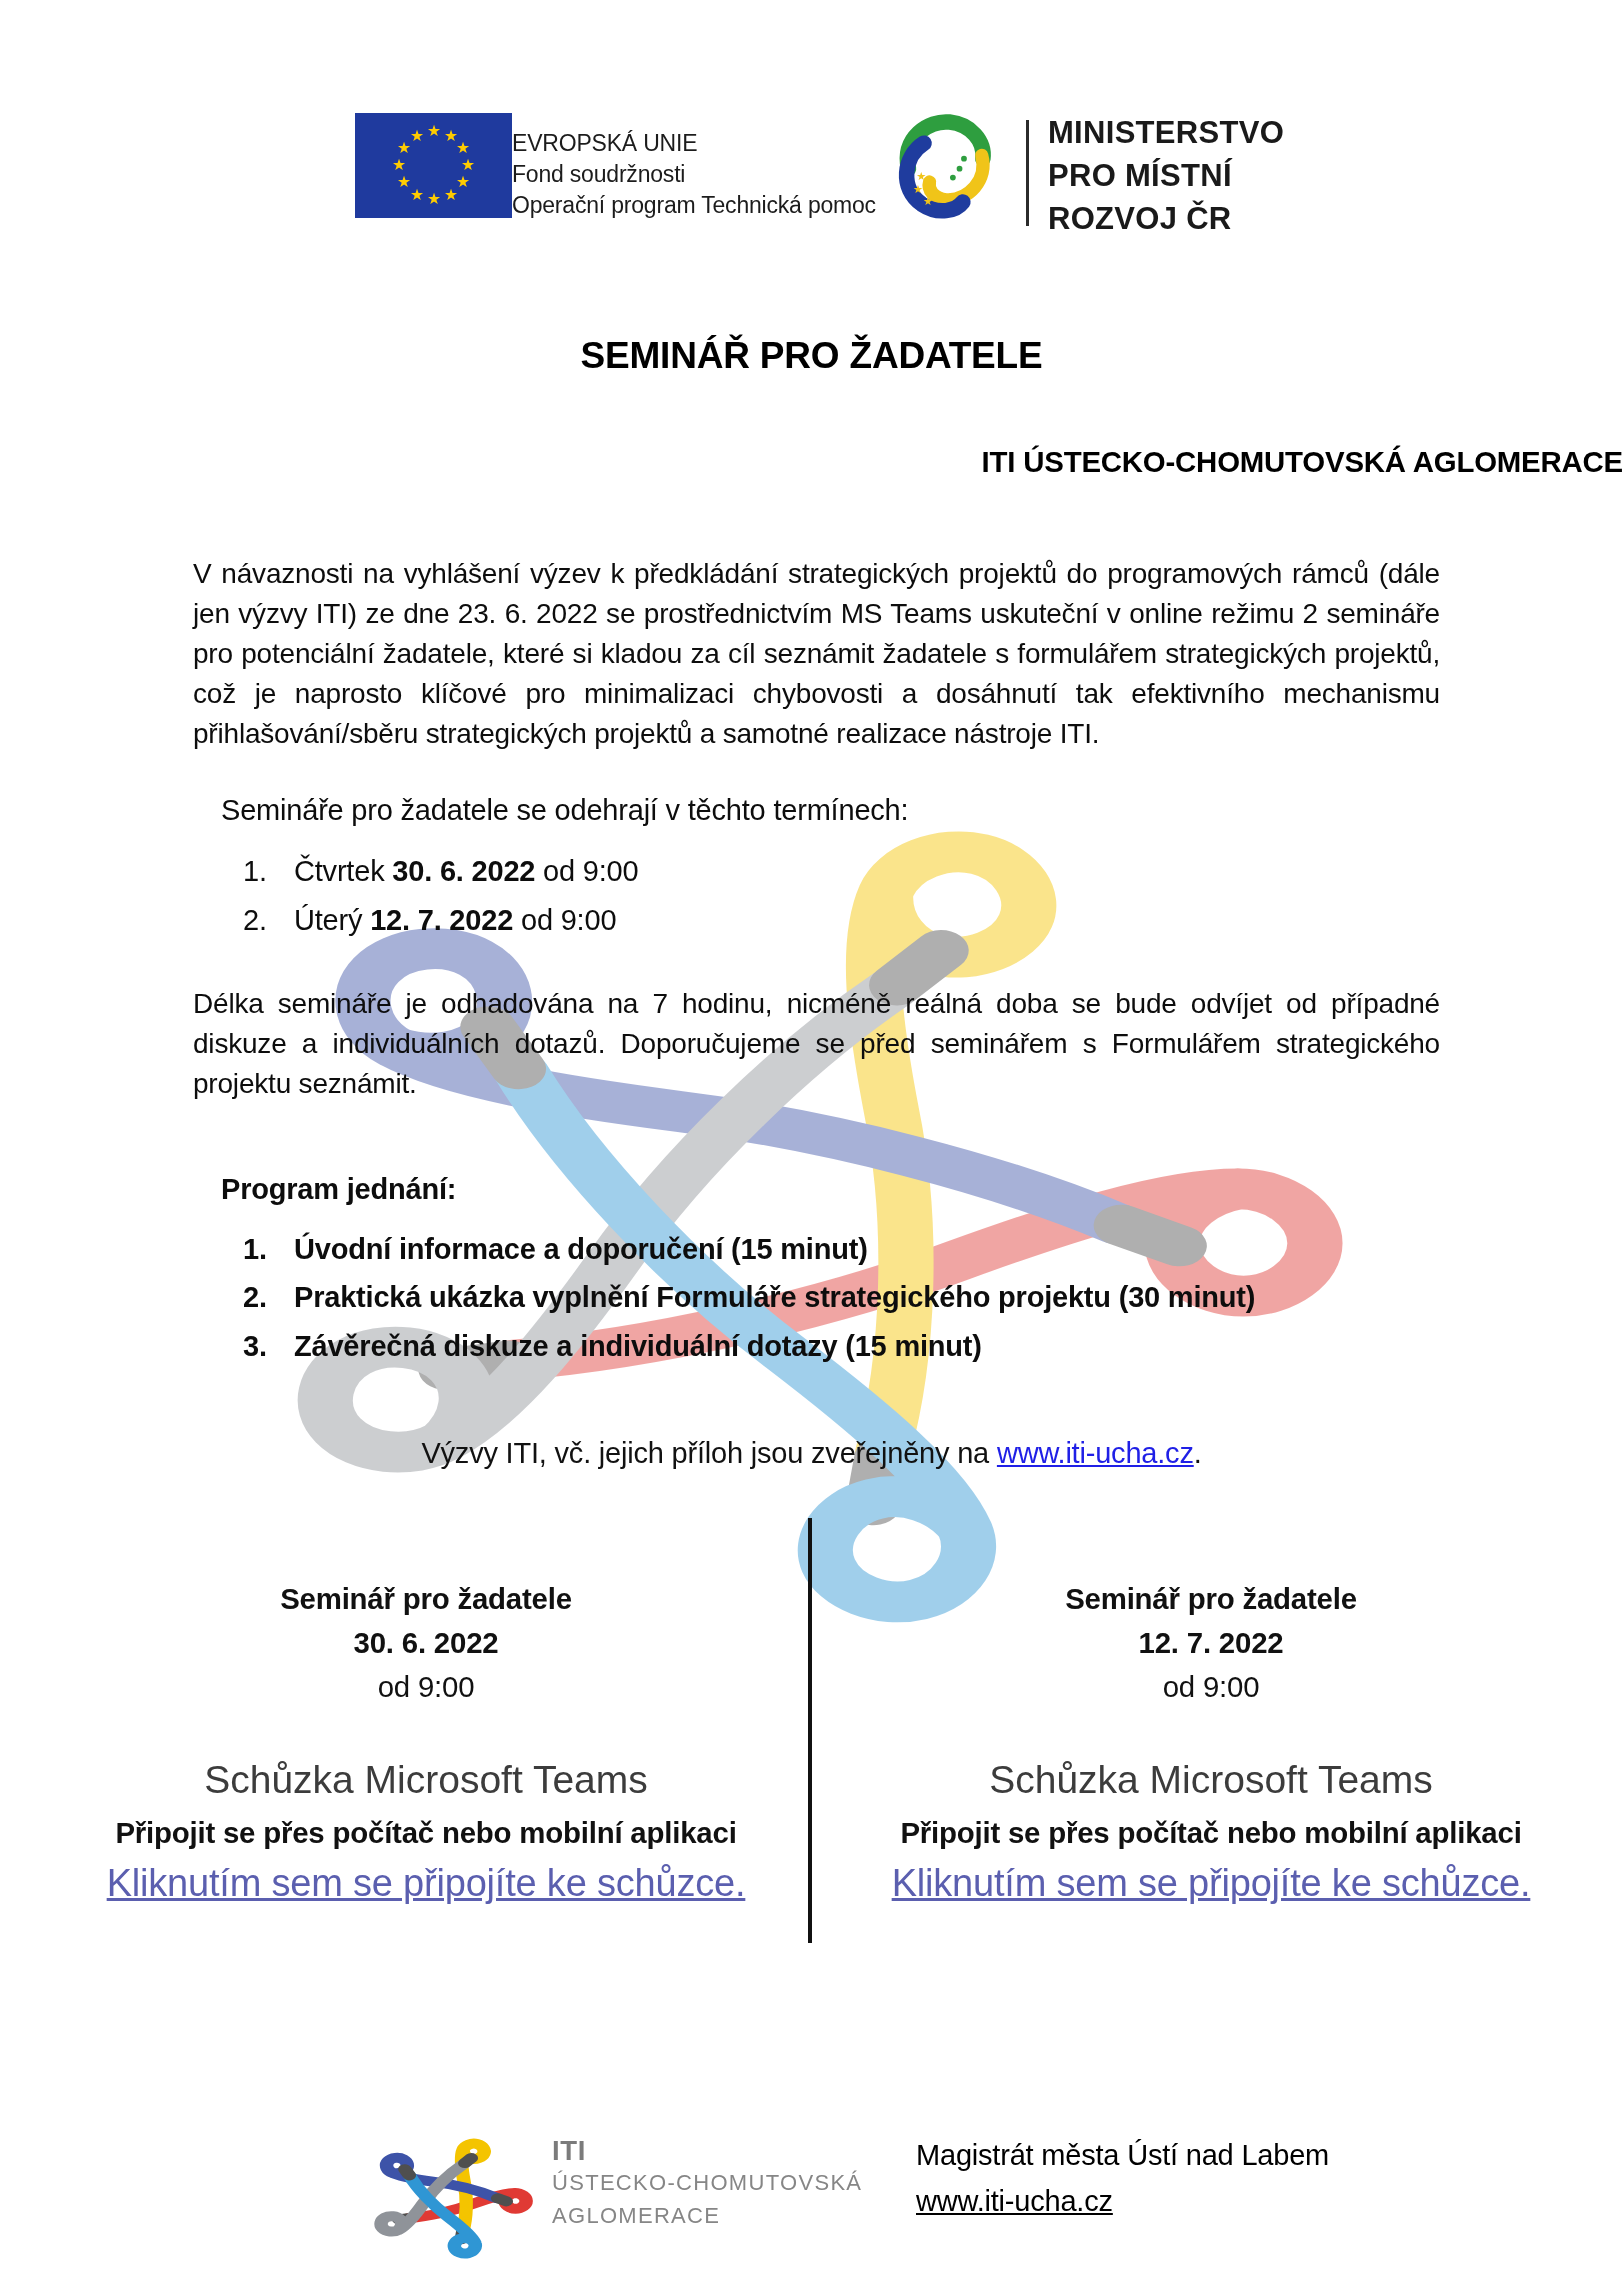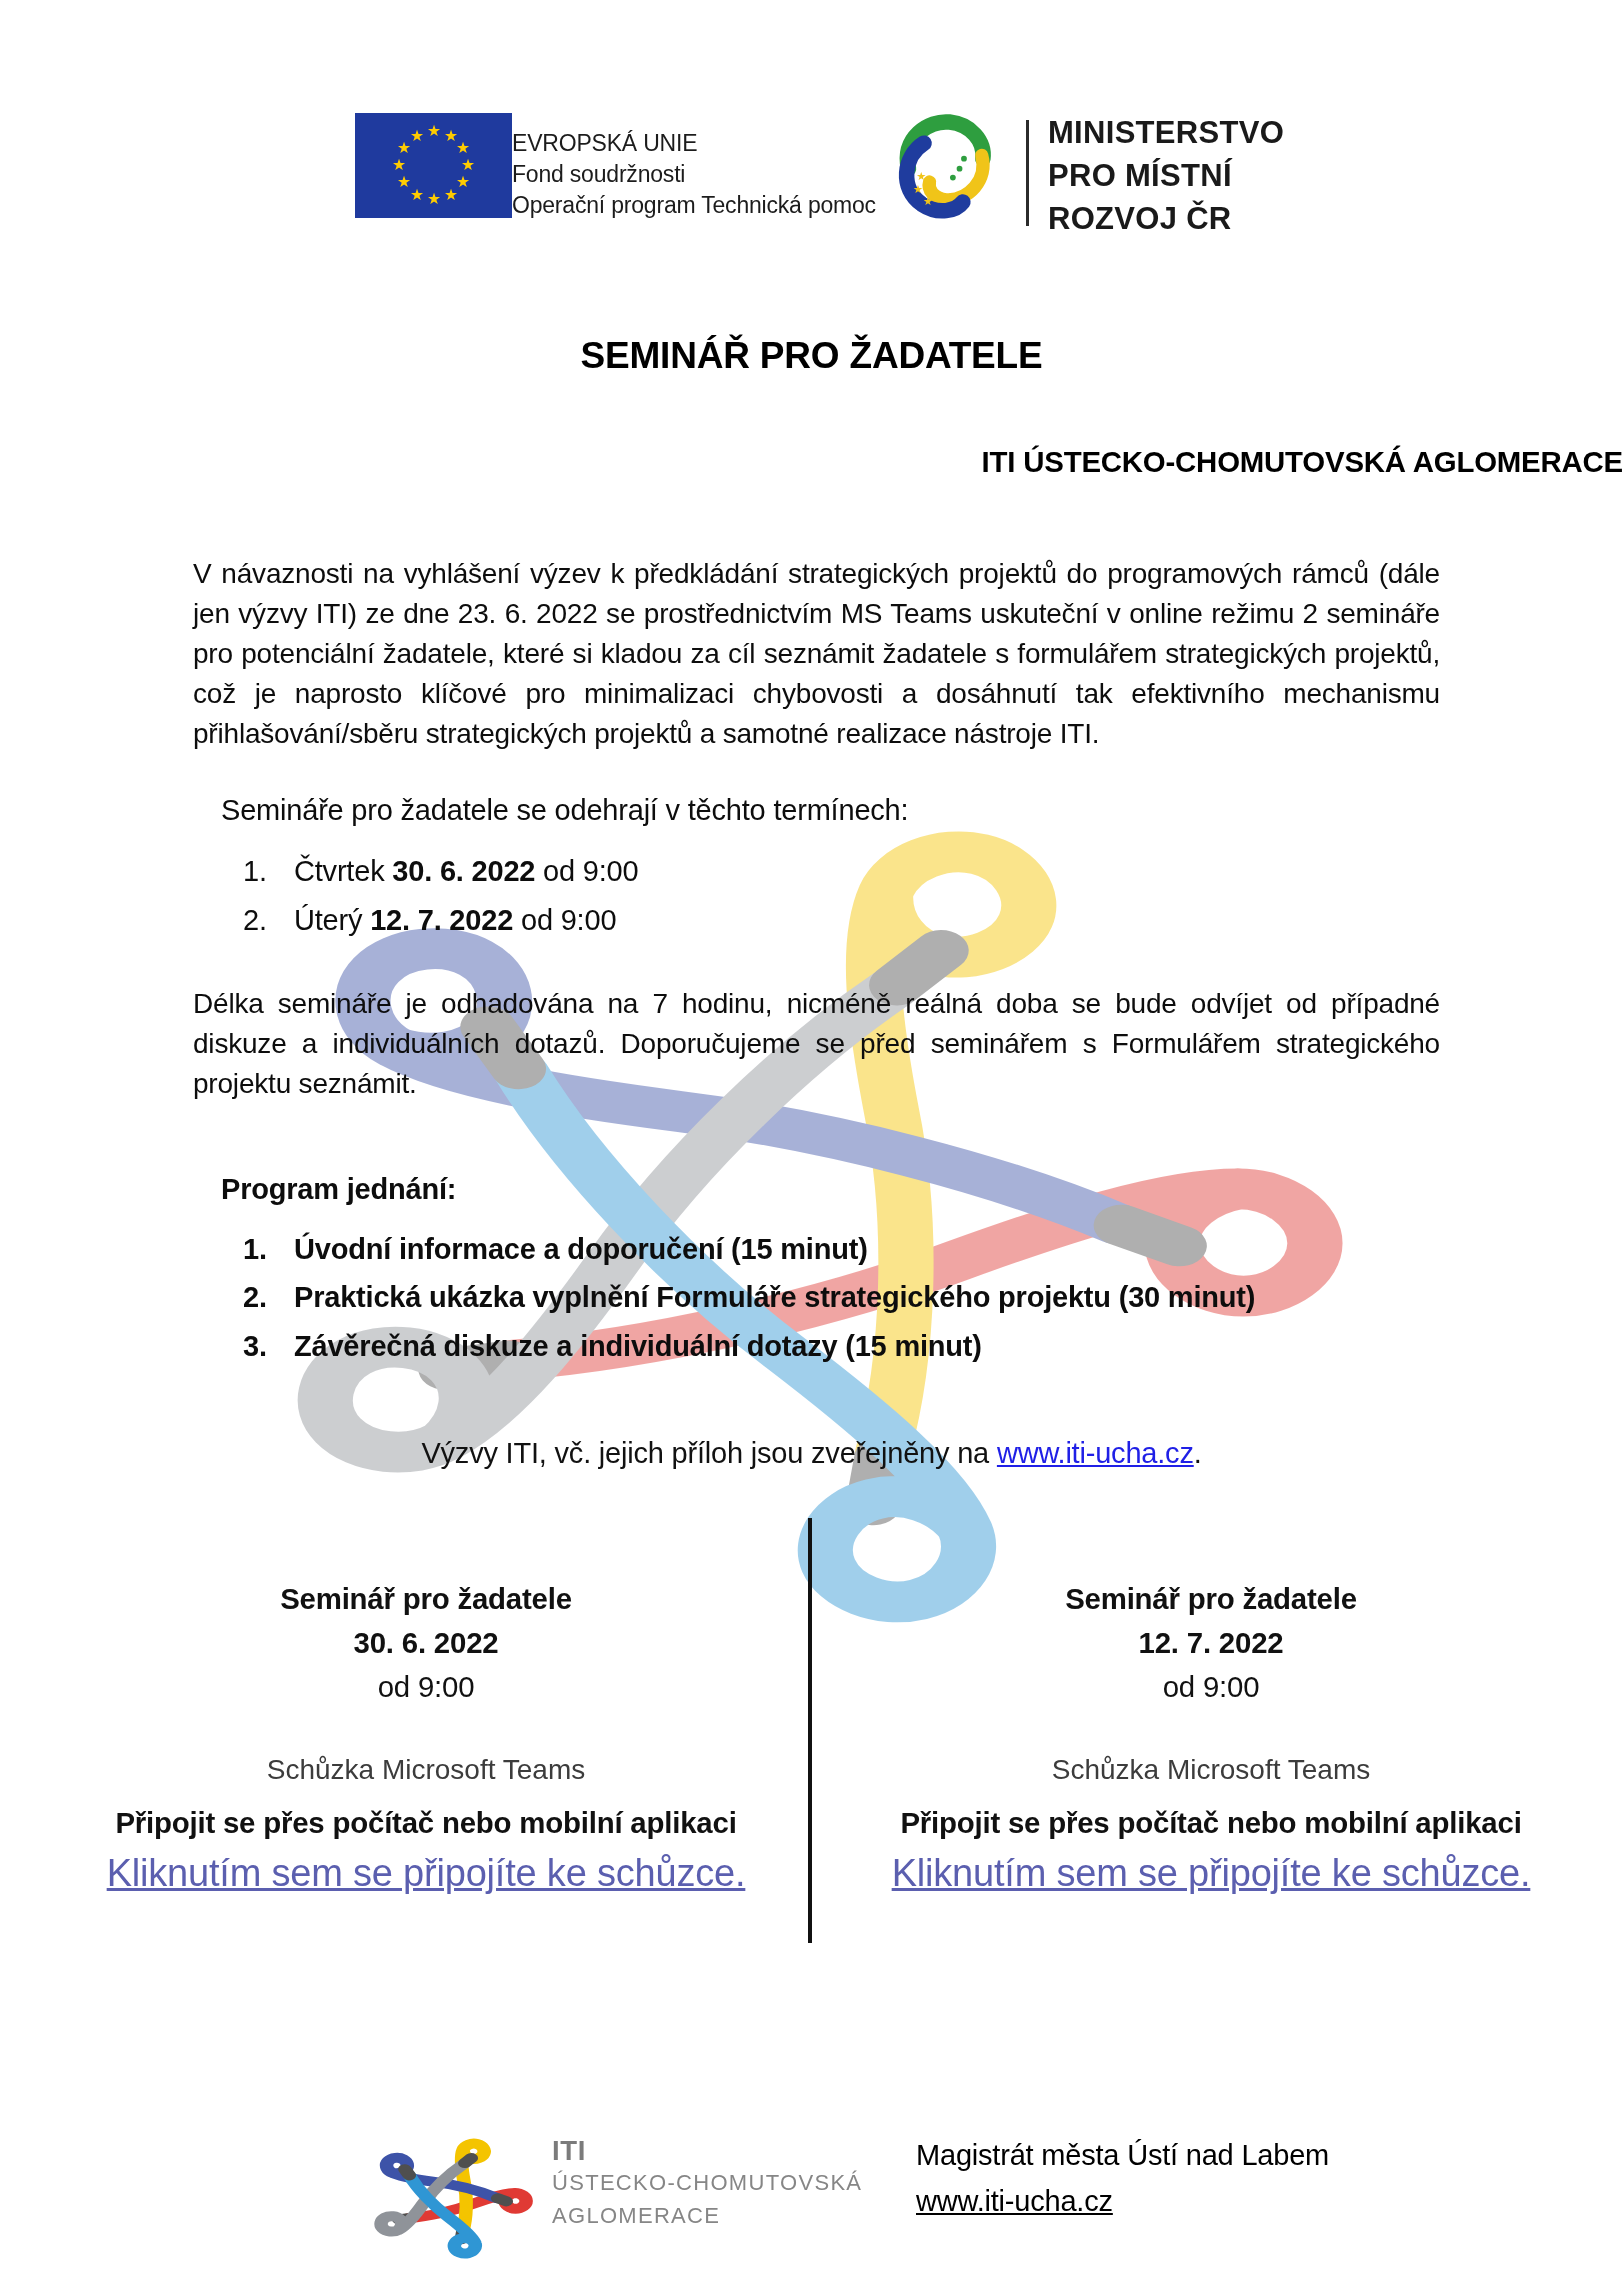--- a/index.html
+++ b/index.html
@@ -28,21 +28,21 @@
   .bold{font-weight:bold;}
   .vyzvy{position:absolute;left:0;top:1437px;width:100%;text-align:center;font-size:29px;}
   .link-blue{color:#1f1fe6;text-decoration:underline;cursor:pointer;}
   
   .divider{position:absolute;left:808px;top:1518px;width:3.9px;height:425px;background:#111;}
   .meet-col{position:absolute;top:1577px;width:694px;text-align:center;}
   .meet-col.left{left:79px;} .meet-col.right{left:864px;}
   .meet-h{font-size:29.4px;font-weight:bold;line-height:44px;}
   .meet-d{font-size:29.4px;font-weight:bold;line-height:44px;}
   .meet-t{font-size:29.4px;line-height:44px;}
-  .teams-title{font-size:28px;color:#3c3c3c;line-height:56px;margin-top:33px;letter-spacing:0;}
+  .teams-title{font-size:39px;color:#3c3c3c;line-height:56px;margin-top:43px;letter-spacing:0;}
   .join-line{font-size:29.4px;font-weight:bold;line-height:50px;}
   .join-link{font-size:38px;line-height:50px;color:#5b5faf;text-decoration:underline;cursor:pointer;}
   
   .watermark{position:absolute;left:164px;top:759px;opacity:0.45;z-index:0;}
   .watermark use{stroke-width:48;}
   .footer-logo{position:absolute;left:357px;top:2130px;}
   .footer-logo use{stroke-width:80;}
   .content-layer{position:relative;z-index:2;}
   
   .iti-name{position:absolute;left:552px;top:2135px;font-size:27.5px;font-weight:bold;color:#7b7b7b;letter-spacing:0.7px;}

